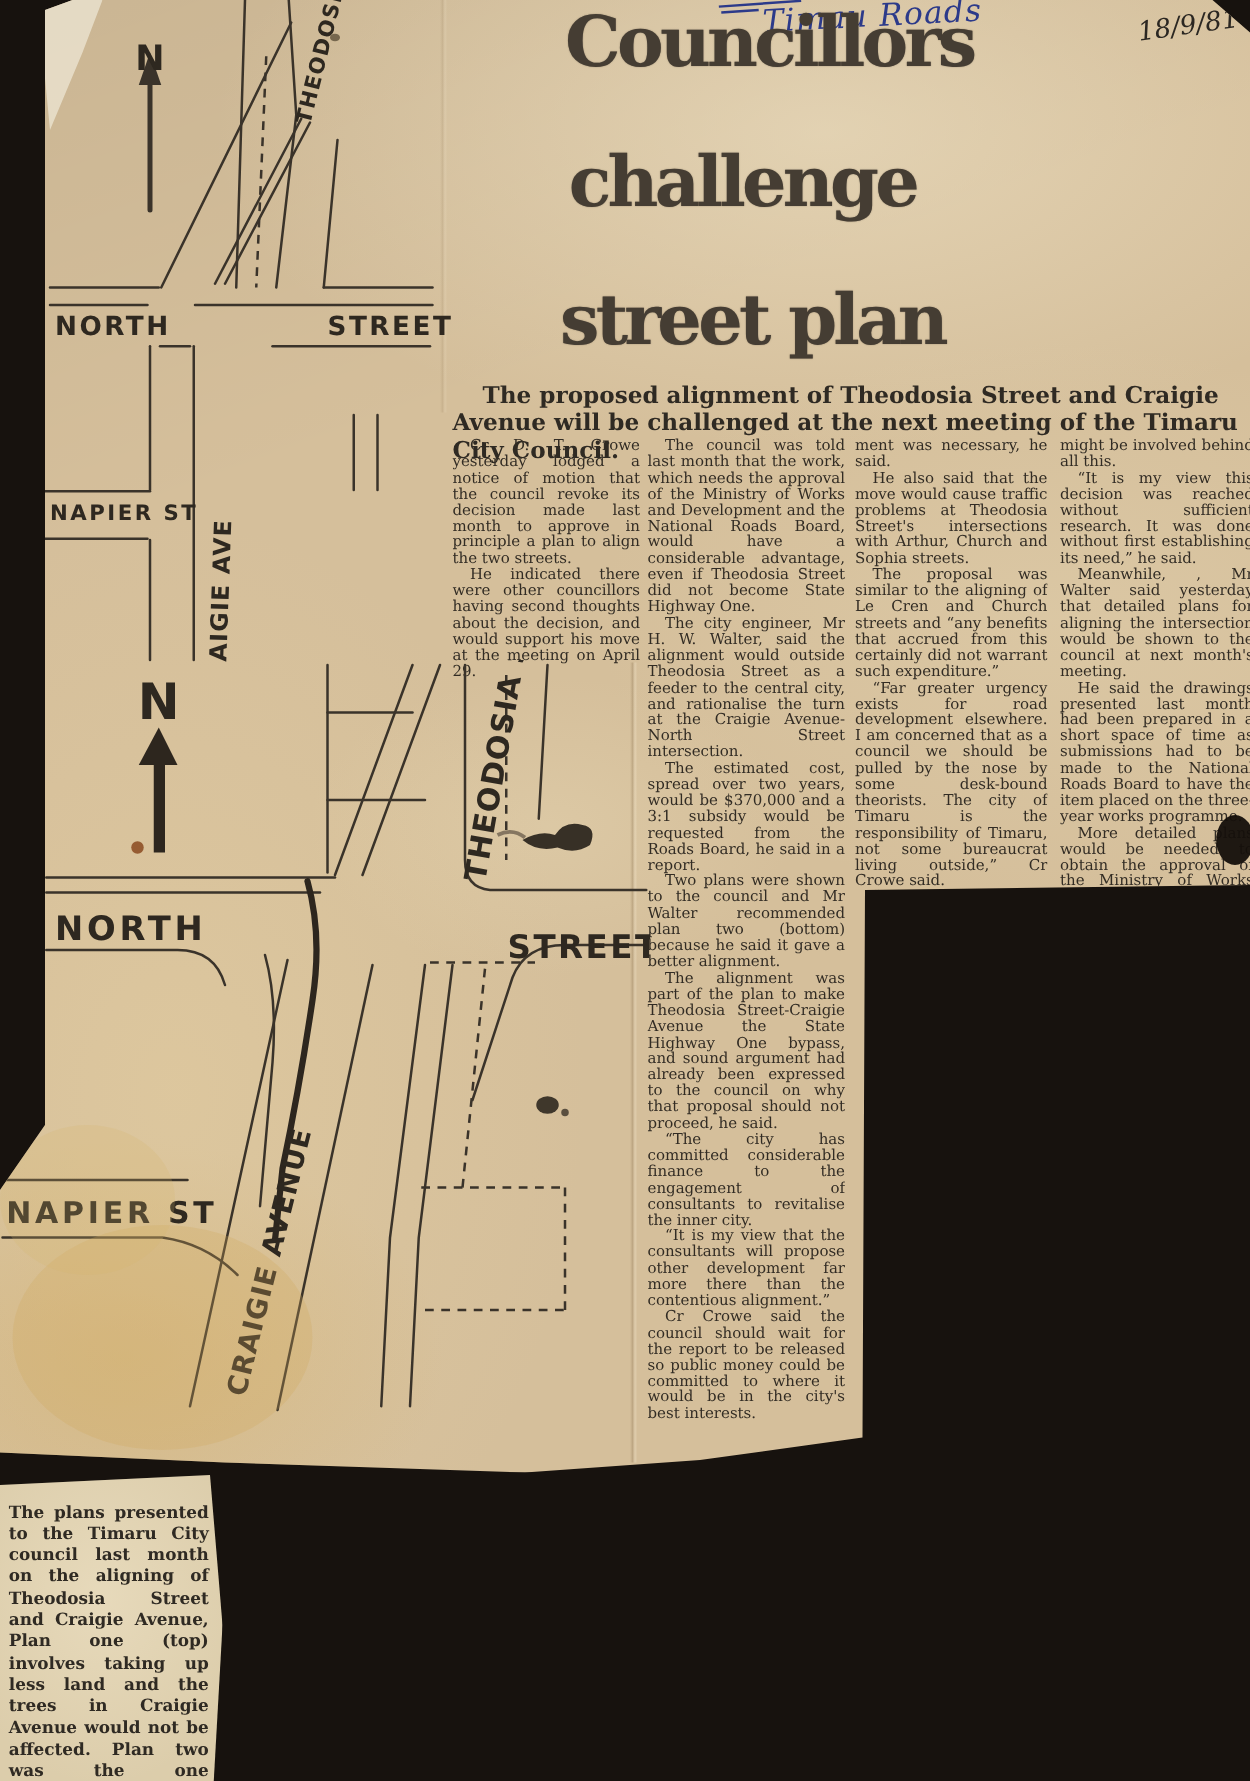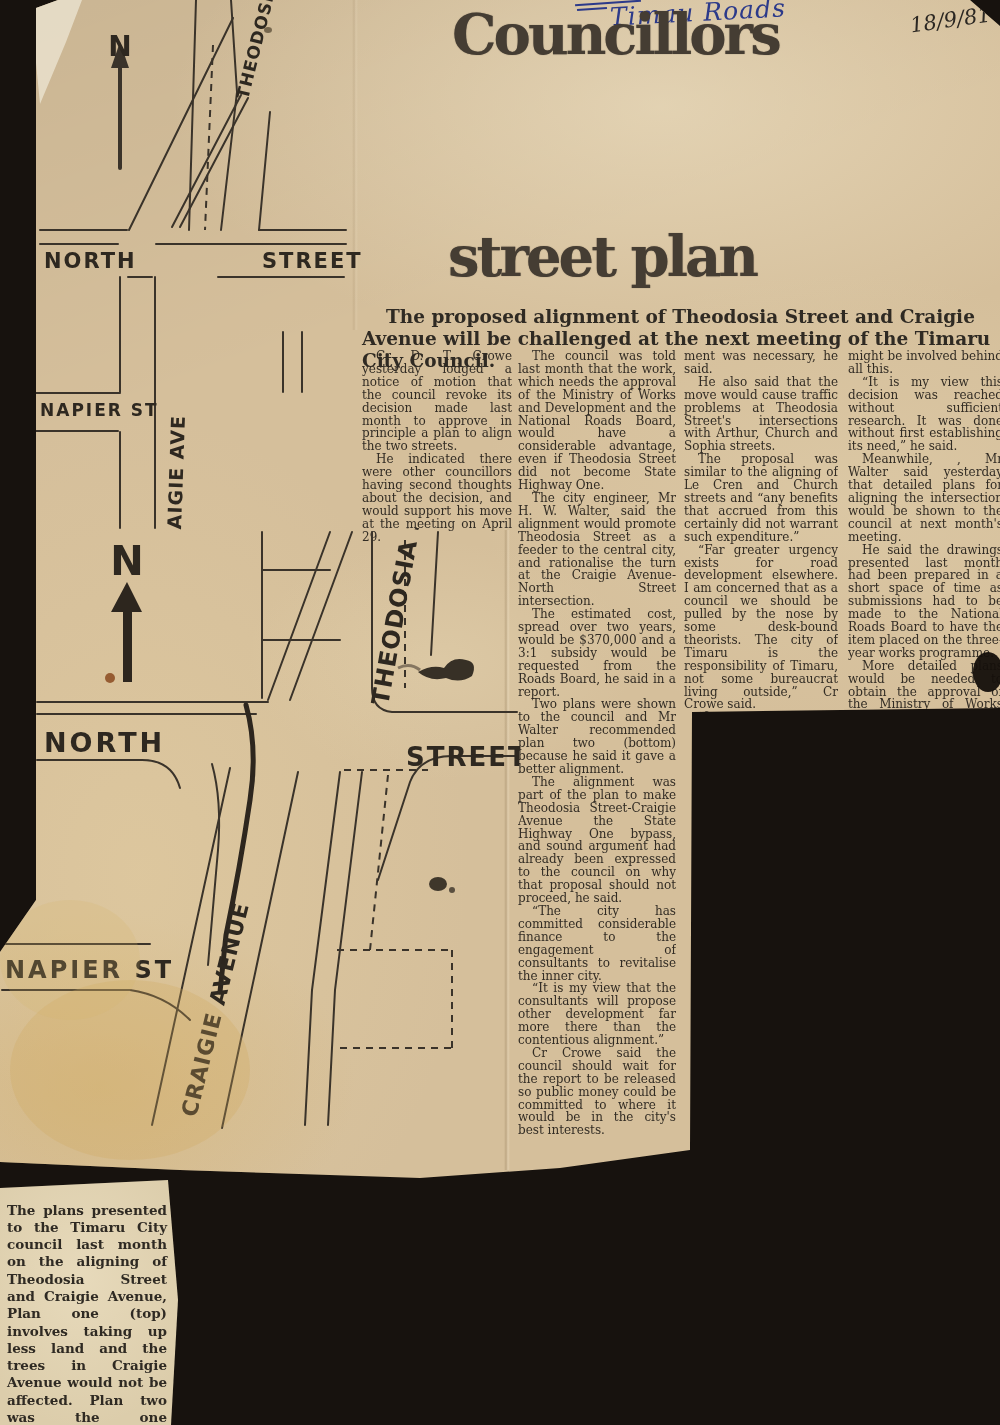--- a/index.html
+++ b/index.html
@@ -87,31 +87,32 @@
   <div class="torn-edge"></div>
   <div class="crease-v" style="left:504px;top:530px;height:640px;"></div>
   <div class="crease-v" style="left:352px;top:0;height:330px;opacity:.5;"></div>
 
   <div class="pen-line"></div>
   <div class="pen-line2"></div>
   <div class="pen-note">Timau Roads</div>
   <div class="pen-date">18/9/81</div>
 
   <div class="headline-line" style="left:452px;top:6px;">Councillors</div>
+  <div class="headline-line" style="left:455px;top:118px;">challenge</div>
   <div class="headline-line" style="left:448px;top:228px;">street plan</div>
 
   <div class="standfirst">The proposed alignment of Theodosia Street and Craigie Avenue will be challenged at the next meeting of the Timaru City Council.</div>
 
   <div class="col col1">
     <p>Cr D. T. Crowe yesterday lodged a notice of motion that the council revoke its decision made last month to approve in principle a plan to align the two streets.</p>
     <p>He indicated there were other councillors having second thoughts about the decision, and would support his move at the meeting on April 29.</p>
   </div>
   <div class="col col2">
     <p>The council was told last month that the work, which needs the approval of the Ministry of Works and Development and the National Roads Board, would have a considerable advantage, even if Theodosia Street did not become State Highway One.</p>
-    <p>The city engineer, Mr H. W. Walter, said the alignment would promote Theodosia Street as a feeder to the central city, and rationalise the turn at the Craigie Avenue-North Street intersection.</p>
+    <p>The city engineer, Mr H. W. Walter, said the alignment would outside Theodosia Street as a feeder to the central city, and rationalise the turn at the Craigie Avenue-North Street intersection.</p>
     <p>The estimated cost, spread over two years, would be $370,000 and a 3:1 subsidy would be requested from the Roads Board, he said in a report.</p>
     <p>Two plans were shown to the council and Mr Walter recommended plan two (bottom) because he said it gave a better alignment.</p>
     <p>The alignment was part of the plan to make Theodosia Street-Craigie Avenue the State Highway One bypass, and sound argument had already been expressed to the council on why that proposal should not proceed, he said.</p>
     <p>“The city has committed considerable finance to the engagement of consultants to revitalise the inner city.</p>
     <p>“It is my view that the consultants will propose other development far more there than the contentious alignment.”</p>
     <p>Cr Crowe said the council should wait for the report to be released so public money could be committed to where it would be in the city's best interests.</p>
 
   </div>
   <div class="col col3">
     <p style="text-indent:0;">ment was necessary, he said.</p>

